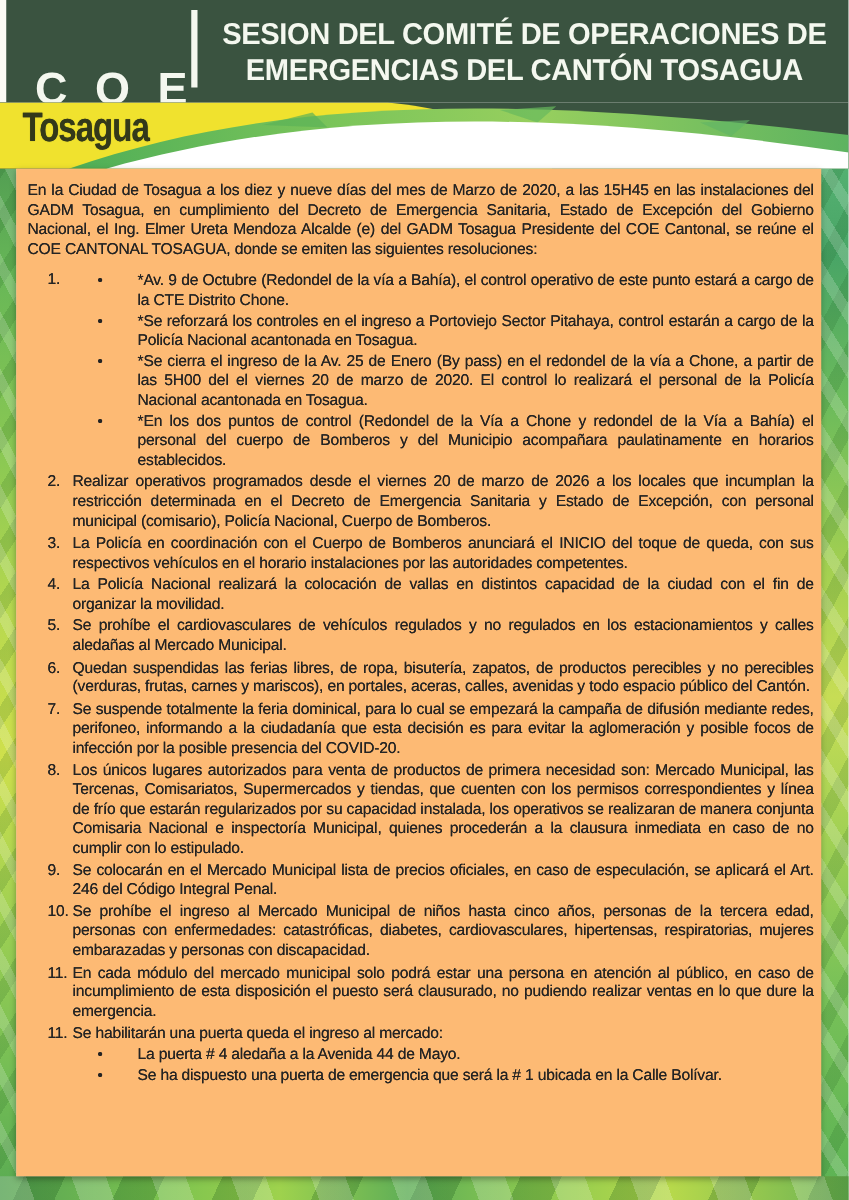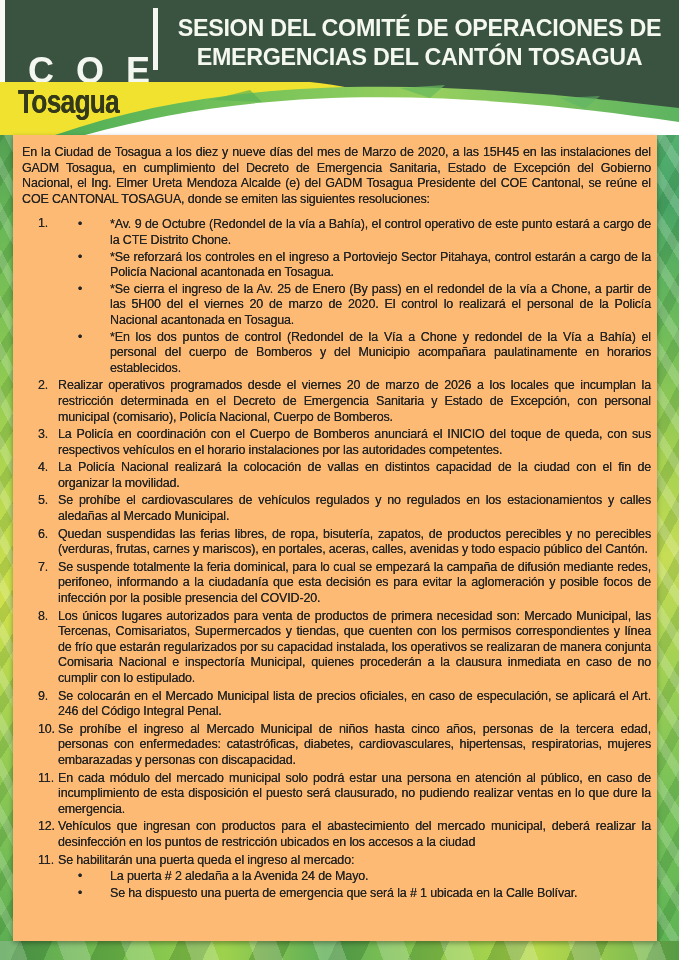--- a/index.html
+++ b/index.html
@@ -175,32 +175,26 @@
               <div class="res-text">Se prohíbe el ingreso al Mercado Municipal de niños hasta cinco años, personas de la tercera edad, personas con enfermedades: catastróficas, diabetes, cardiovasculares, hipertensas, respiratorias, mujeres embarazadas y personas con discapacidad.</div>
             </div>
           </div>
           <div class="res-item">
             <div class="res-num">11.</div>
             <div class="res-body">
               <div class="res-text">En cada módulo del mercado municipal solo podrá estar una persona en atención al público, en caso de incumplimiento de esta disposición el puesto será clausurado, no pudiendo realizar ventas en lo que dure la emergencia.</div>
             </div>
           </div>
           <div class="res-item">
-            <div class="res-num">12.</div>
-            <div class="res-body">
-              <div class="res-text">Vehículos que ingresan con productos para el abastecimiento del mercado municipal, deberá realizar la desinfección en los puntos de restricción ubicados en los accesos a la ciudad</div>
-            </div>
-          </div>
-          <div class="res-item">
             <div class="res-num">11.</div>
             <div class="res-body">
               <div class="res-text">Se habilitarán una puerta queda el ingreso al mercado:</div>
               <div class="bullet">
                 <span class="dot">•</span>
-                <span class="bullet-text">La puerta # 2 aledaña a la Avenida 24 de Mayo.</span>
+                <span class="bullet-text">La puerta # 4 aledaña a la Avenida 44 de Mayo.</span>
               </div>
               <div class="bullet">
                 <span class="dot">•</span>
                 <span class="bullet-text">Se ha dispuesto una puerta de emergencia que será la # 1 ubicada en la Calle Bolívar.</span>
               </div>
             </div>
           </div>
         </div>
     </div>
   </div>

